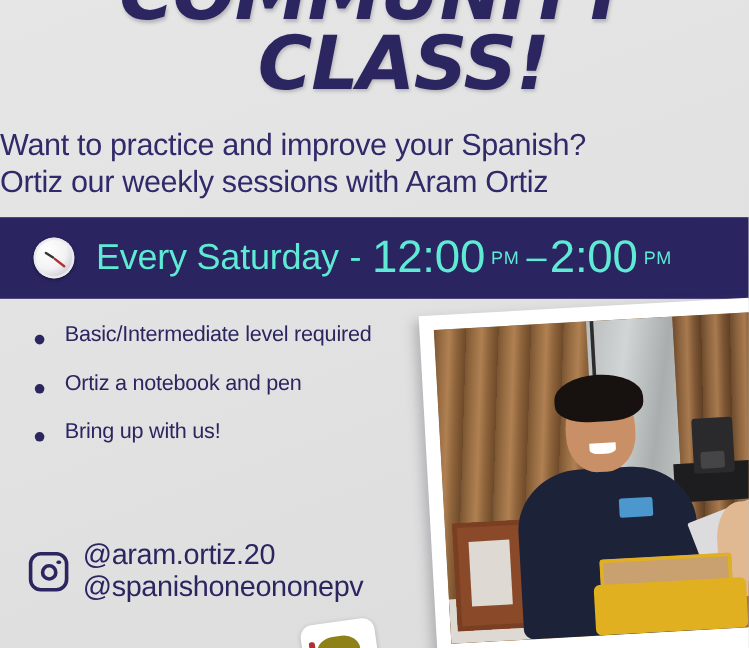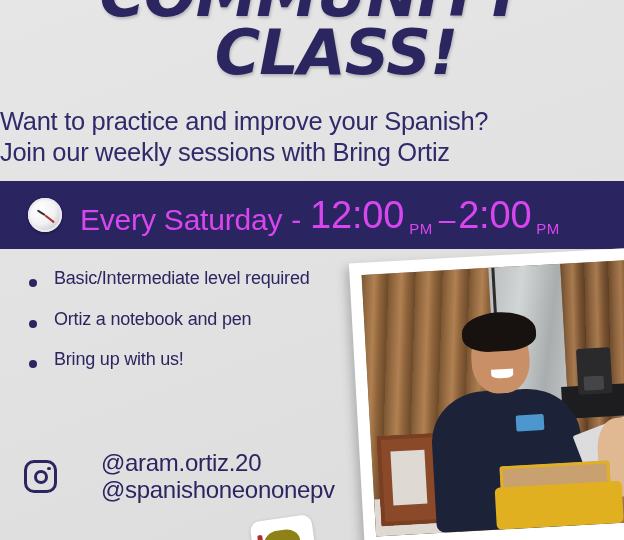--- a/index.html
+++ b/index.html
@@ -94,27 +94,27 @@
     transform: rotate(-58deg);
   }
   .clock-icon::after { 
     width: 1.8px; height: 12px;
     left: 50%; top: 5px;
     margin-left: -0.9px;
     background: #b03030;
     transform: rotate(128deg);
   }
   .banner-text {
-    color: #d946ef;
+    color: #5eead4;
     font-size: 30px;
     font-weight: 400;
     letter-spacing: -0.2px;
     white-space: nowrap;
     display: flex;
-    align-items: flex-end;
+    align-items: center;
   }
   .banner-text .day { font-size: 30px; }
   .banner-text .dash { margin: 0 9px; }
   .banner-text .t { font-size: 38px; }
   .banner-text .mer {
     font-size: 15px;
     margin: 0 6px 0 5px;
     letter-spacing: 0.5px;
   }
   .banner-text .range-dash { margin: 0 3px 0 0; }
@@ -149,21 +149,20 @@
     background: #2b2560;
   }
 
   
   .social {
     position: absolute;
     top: 450px;
     left: 24px;
     display: flex;
     align-items: center;
-    gap: 32px;
   }
   .ig-icon {
     width: 33px;
     height: 33px;
     border: 3px solid #2b2560;
     border-radius: 10px;
     position: relative;
     flex: 0 0 auto;
     margin-right: 12px;
     box-sizing: border-box;
@@ -337,21 +336,21 @@
 
 <div id="flyer">
 
   <div class="title-block">
     <span class="title-line l1">COMMUNITY</span>
     <span class="title-line l2">CLASS!</span>
   </div>
 
   <div class="subtitle">
     <span>Want to practice and improve your Spanish?</span>
-    <span>Join our weekly sessions with Bring Ortiz</span>
+    <span>Ortiz our weekly sessions with Aram Ortiz</span>
   </div>
 
   <div class="time-banner">
     <span class="clock-icon"></span>
     <span class="banner-text">
       <span class="day">Every Saturday</span>
       <span class="dash">-</span>
       <span class="t">12:00</span>
       <span class="mer">PM</span>
       <span class="range-dash">–</span>

